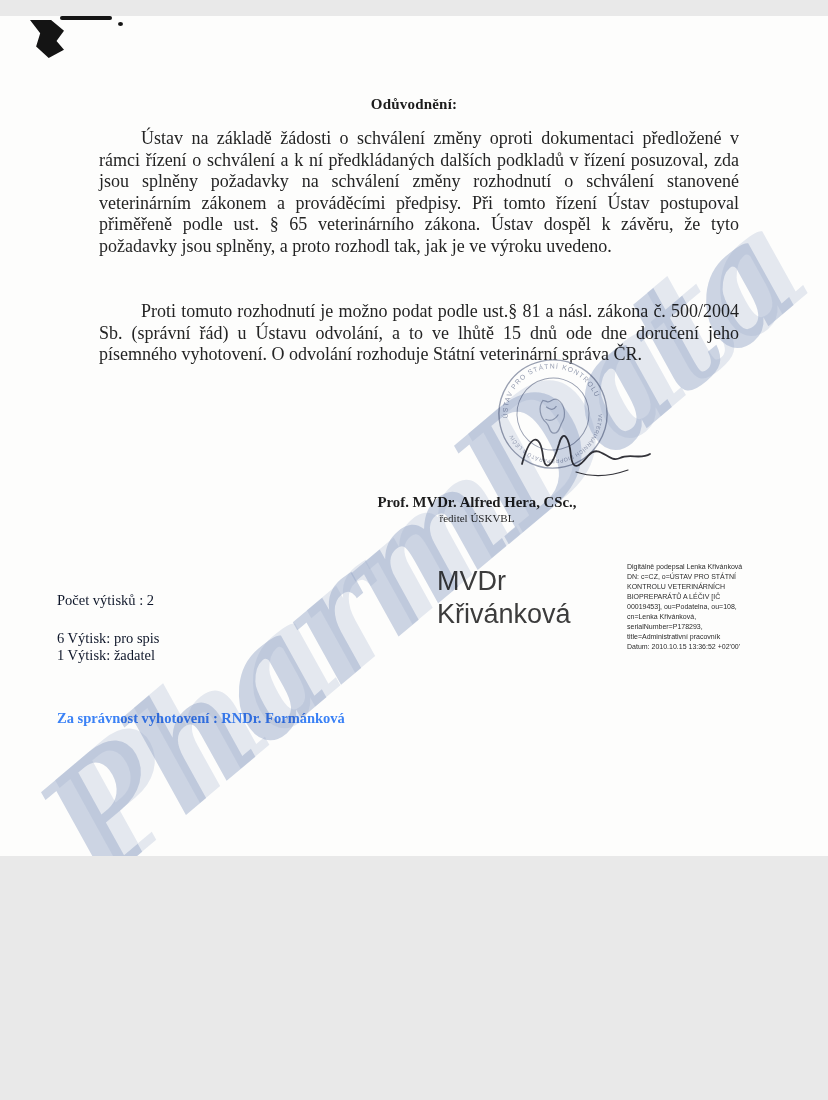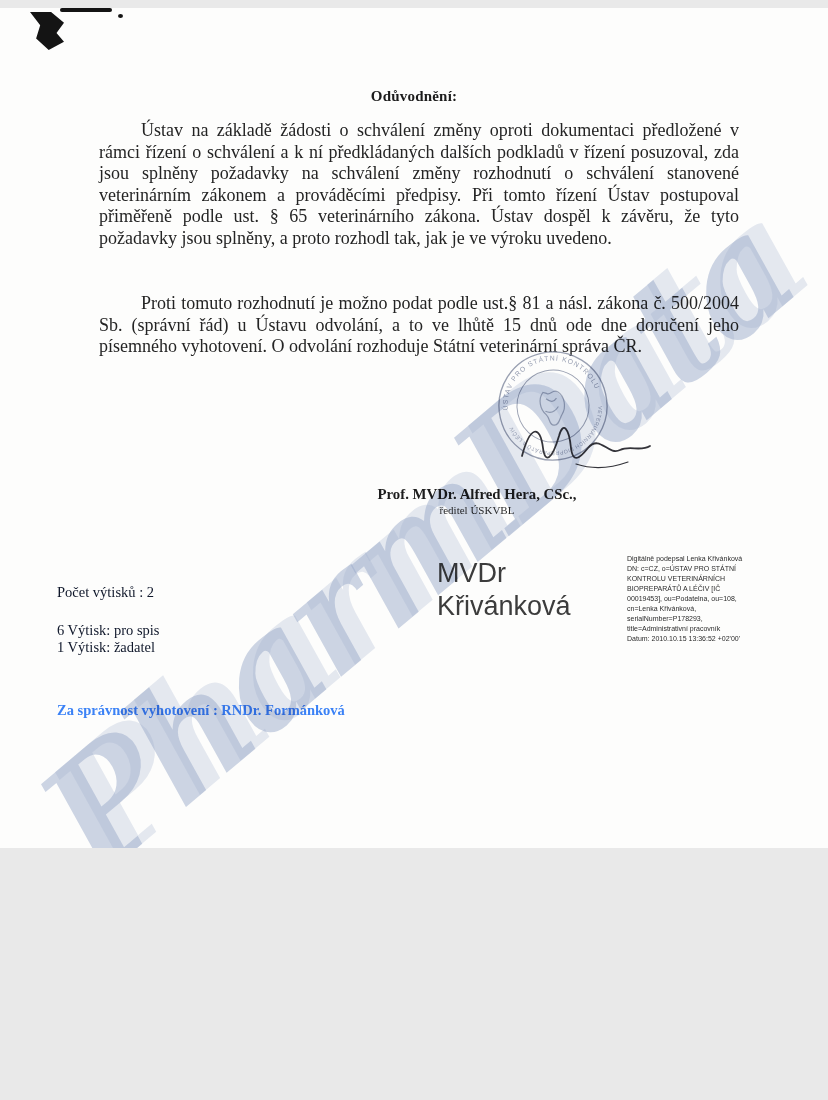--- a/index.html
+++ b/index.html
@@ -1,20 +1,20 @@
 <!DOCTYPE html>
 <html><head>
 <meta charset="utf-8">
 <style>
   html, body { margin: 0; padding: 0; background: #e9e9e9; }
   .page {
     position: relative;
     width: 828px;
     height: 840px;
-    margin: 8px auto;
+    margin: 16px auto;
     background: #fdfdfc;
     overflow: hidden;
     font-family: "Liberation Serif", serif;
     color: #222;
   }
 
   
   .heading {
     position: absolute;
     left: 0; width: 828px;

